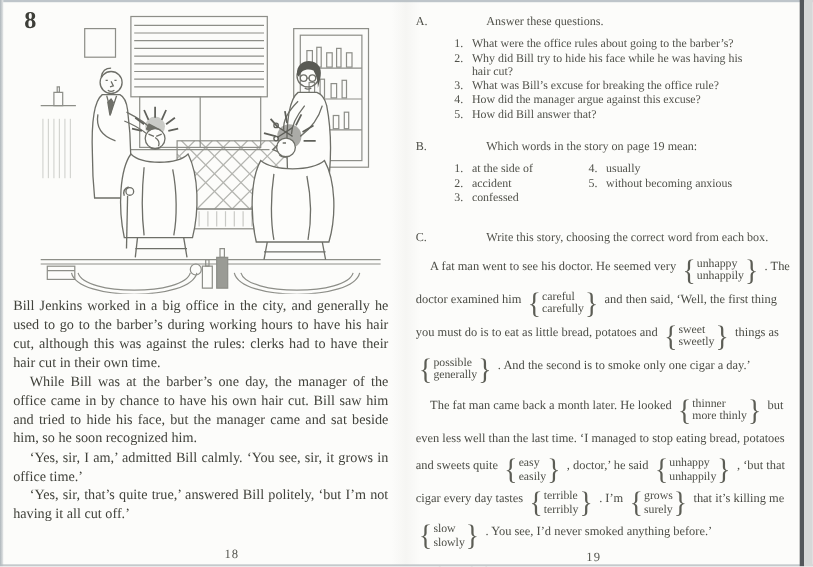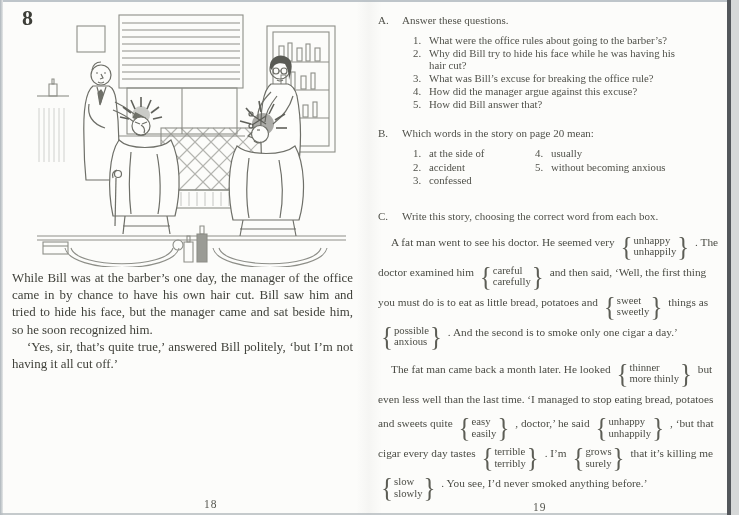--- a/index.html
+++ b/index.html
@@ -38,21 +38,21 @@
   .pn-left  { left:204px; top:498px; }
   .pn-right { left:533px; top:501px; }
 
   
   .page-right {
     position:absolute; left:378px; top:14px; width:348px;
     font-size:11px; color:#50514a; line-height:13px;
   }
   .sec-head { display:flex; }
   .sec-label { width:24px; flex:none; }
-  .sec-title { flex:1; }
+  .sec-title { flex:1;margin-left:40px; }
 
   .qlist { margin:7px 0 0 35px; }
   .qrow { display:flex; line-height:12.7px; font-size:10.8px; }
   .qnum { width:16px; flex:none; }
   .qtext { flex:1; padding-right:32px; }
 
   .sec-b { margin-top:17px; }
   .b-cols { display:flex; margin-top:7px; }
   .b-col1 { width:157px; flex:none; padding-left:35px; }
   .b-col2 { flex:1; }
@@ -258,21 +258,23 @@
         <path d="M218,146 C215,166 215,190 218,206"></path>
         <path d="M248,148 C252,168 252,190 249,206"></path>
         <line x1="212" y1="208" x2="209" y2="224"></line>
         <line x1="262" y1="208" x2="265" y2="224"></line>
         <line x1="209" y1="217" x2="265" y2="217"></line>
       </g>
     </svg>
 
     <div class="story">
 
+    <p>Bill Jenkins worked in a big office in the city, and generally he used to go to the barber’s during working hours to have his hair cut, although this was against the rules: clerks had to have their hair cut in their own time.</p>
         <p>While Bill was at the barber’s one day, the manager of the office came in by chance to have his own hair cut. Bill saw him and tried to hide his face, but the manager came and sat beside him, so he soon recognized him.</p>
+        <p>‘Yes, sir, I am,’ admitted Bill calmly. ‘You see, sir, it grows in office time.’</p>
         <p>‘Yes, sir, that’s quite true,’ answered Bill politely, ‘but I’m not having it all cut off.’</p>
       </div>
 
     <div class="page-number pn-left">18</div>
   </div>
 
   <div class="page-right">
 
     <div class="sec-a">
       <div class="sec-head">
@@ -300,21 +302,21 @@
           <div class="qrow">
             <span class="qnum">5.</span>
             <span class="qtext">How did Bill answer that?</span>
           </div>
         </div>
     </div>
 
     <div class="sec-b">
       <div class="sec-head">
         <span class="sec-label">B.</span>
-        <span class="sec-title">Which words in the story on page 20 mean:</span>
+        <span class="sec-title">Which words in the story on page 19 mean:</span>
       </div>
       <div class="b-cols">
         <div class="b-col1">
 
         <div class="qrow">
               <span class="qnum">1.</span>
               <span class="qtext">at the side of</span>
             </div>
             <div class="qrow">
               <span class="qnum">2.</span>
@@ -363,21 +365,21 @@
               <span class="brace">{</span>
               <span class="cw">
                 <span>sweet</span>
                 <span>sweetly</span>
               </span>
               <span class="brace">}</span>
             </span> things as <span class="choice">
               <span class="brace">{</span>
               <span class="cw">
                 <span>possible</span>
-                <span>anxious</span>
+                <span>generally</span>
               </span>
               <span class="brace">}</span>
             </span> . And the second is to smoke only one cigar a day.’</p>
           <p class="c-para">The fat man came back a month later. He looked <span class="choice">
               <span class="brace">{</span>
               <span class="cw">
                 <span>thinner</span>
                 <span>more thinly</span>
               </span>
               <span class="brace">}</span>

